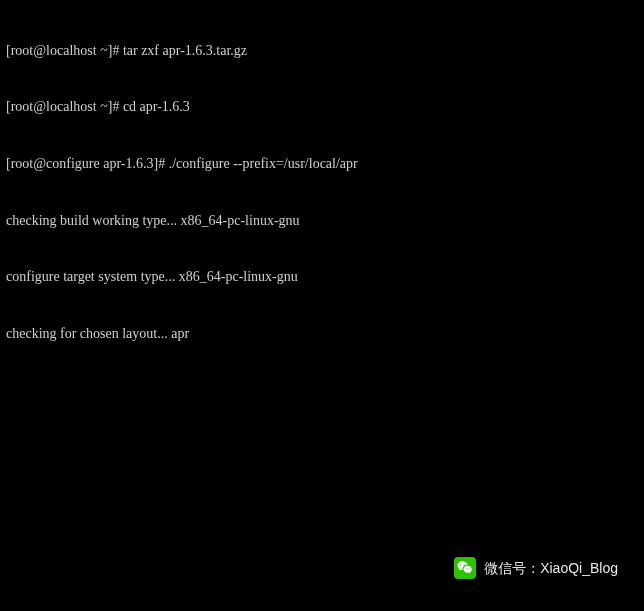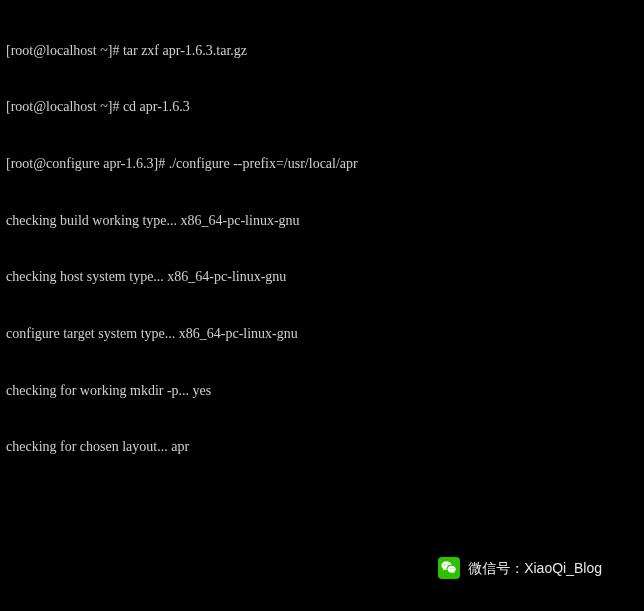--- a/index.html
+++ b/index.html
@@ -23,21 +23,21 @@
       white-space: pre-wrap;
       word-break: break-all;
     }
     .line {
       display: block;
       font-family: Liberation Serif, serif;
     }
     .watermark {
       position: absolute;
       bottom: 30px;
-      right: 36px;
+      right: 20px;
       display: flex;
       align-items: center;
       gap: 8px;
       background: rgba(0,0,0,0.3);
       padding: 2px 6px;
     }
     .watermark-icon {
       width: 22px;
       height: 22px;
       background: #2dc100;
@@ -58,23 +58,21 @@
     }
   </style>
 </head>
 <body>
 
 <div class="terminal">
   <span class="line"><span>[root@localhost ~]# </span><span>tar zxf apr-1.6.3.tar.gz</span></span>
   <span class="line"><span>[root@localhost ~]# </span><span>cd apr-1.6.3</span></span>
   <span class="line"><span>[root@configure apr-1.6.3]# </span><span>./configure --prefix=/usr/local/apr</span></span>
   <span class="line">checking build working type... x86_64-pc-linux-gnu</span>
-  <span class="line">checking host system type... x86_64-pc-linux-gnu</span>
   <span class="line">configure target system type... x86_64-pc-linux-gnu</span>
-  <span class="line">checking for working mkdir -p... yes</span>
   <span class="line">checking for chosen layout... apr</span>
   
   
   
   
   
   
   
   
   

